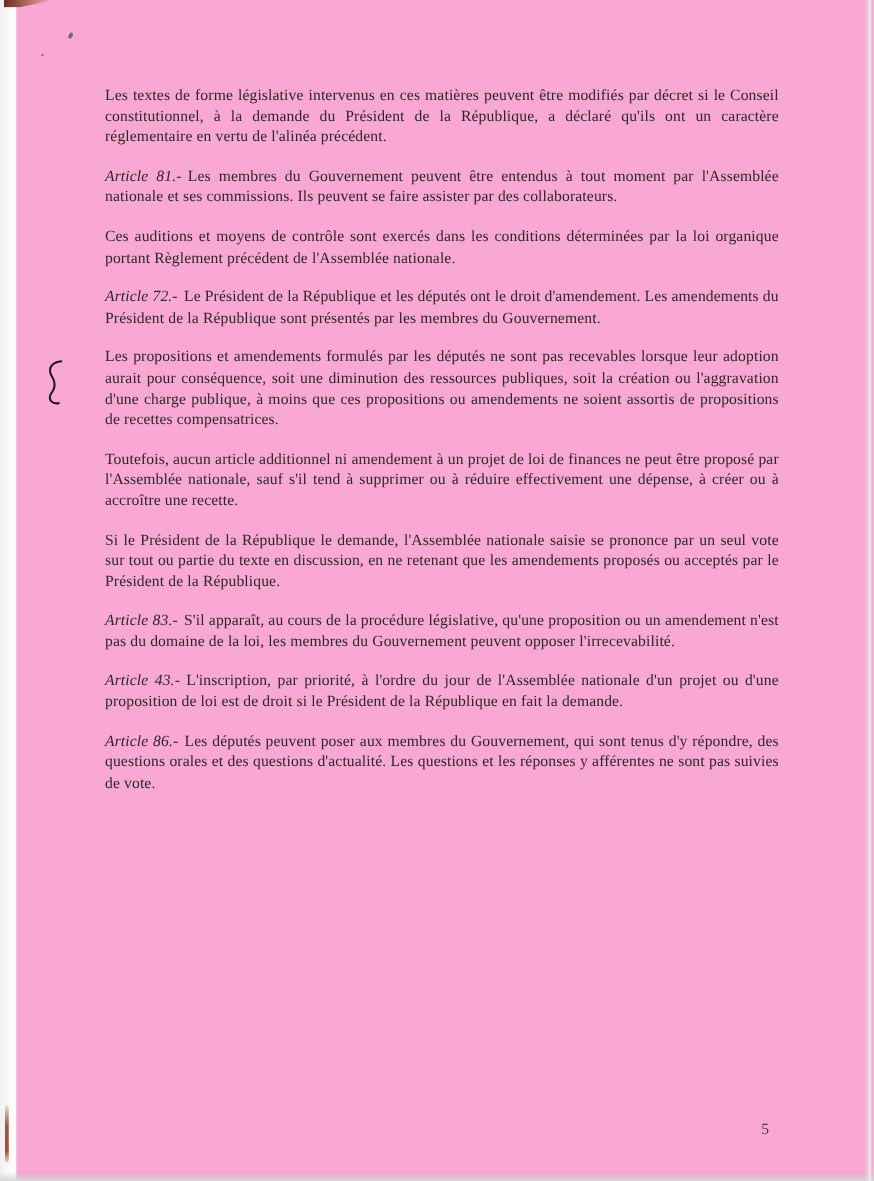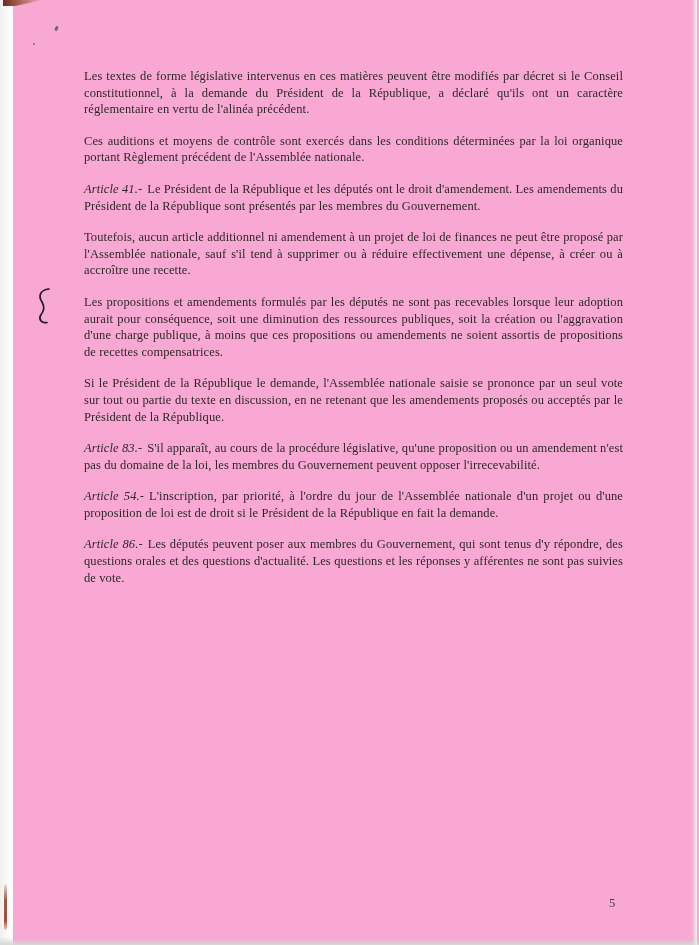--- a/index.html
+++ b/index.html
@@ -81,25 +81,26 @@
 
   <span class="speck speck-1"></span>
   <span class="speck speck-2"></span>
 
   <svg class="margin-mark" width="24" height="40" viewBox="0 0 24 40">
     <path d="M18 2 C 9 3, 7 9, 11 15 C 13.5 19, 13.5 23.5, 9.5 28.5 C 7.5 32.5, 10.5 36.5, 16 35.5" fill="none" stroke="#1d1c1a" stroke-width="1.7" stroke-linecap="round"></path>
   </svg>
 
   <div class="content">
     <p class="para"><i class="lead"></i><span>Les textes de forme législative intervenus en ces matières peuvent être modifiés par décret si le Conseil constitutionnel, à la demande du Président de la République, a déclaré qu'ils ont un caractère réglementaire en vertu de l'alinéa précédent.</span></p>
+    <p class="para"><i class="lead">Article 81.-</i><span>Les membres du Gouvernement peuvent être entendus à tout moment par l'Assemblée nationale et ses commissions. Ils peuvent se faire assister par des collaborateurs.</span></p>
     <p class="para"><i class="lead"></i><span>Ces auditions et moyens de contrôle sont exercés dans les conditions déterminées par la loi organique portant Règlement précédent de l'Assemblée nationale.</span></p>
-    <p class="para"><i class="lead">Article 41.-</i><span>Le Président de la République et les députés ont le droit d'amendement. Les amendements du Président de la République sont présentés par les membres du Gouvernement.</span></p>
+    <p class="para"><i class="lead">Article 72.-</i><span>Le Président de la République et les députés ont le droit d'amendement. Les amendements du Président de la République sont présentés par les membres du Gouvernement.</span></p>
+    <p class="para"><i class="lead"></i><span>Les propositions et amendements formulés par les députés ne sont pas recevables lorsque leur adoption aurait pour conséquence, soit une diminution des ressources publiques, soit la création ou l'aggravation d'une charge publique, à moins que ces propositions ou amendements ne soient assortis de propositions de recettes compensatrices.</span></p>
     <p class="para"><i class="lead"></i><span>Toutefois, aucun article additionnel ni amendement à un projet de loi de finances ne peut être proposé par l'Assemblée nationale, sauf s'il tend à supprimer ou à réduire effectivement une dépense, à créer ou à accroître une recette.</span></p>
-    <p class="para"><i class="lead"></i><span>Les propositions et amendements formulés par les députés ne sont pas recevables lorsque leur adoption aurait pour conséquence, soit une diminution des ressources publiques, soit la création ou l'aggravation d'une charge publique, à moins que ces propositions ou amendements ne soient assortis de propositions de recettes compensatrices.</span></p>
     <p class="para"><i class="lead"></i><span>Si le Président de la République le demande, l'Assemblée nationale saisie se prononce par un seul vote sur tout ou partie du texte en discussion, en ne retenant que les amendements proposés ou acceptés par le Président de la République.</span></p>
     <p class="para"><i class="lead">Article 83.-</i><span>S'il apparaît, au cours de la procédure législative, qu'une proposition ou un amendement n'est pas du domaine de la loi, les membres du Gouvernement peuvent opposer l'irrecevabilité.</span></p>
-    <p class="para"><i class="lead">Article 54.-</i><span>L'inscription, par priorité, à l'ordre du jour de l'Assemblée nationale d'un projet ou d'une proposition de loi est de droit si le Président de la République en fait la demande.</span></p>
+    <p class="para"><i class="lead">Article 43.-</i><span>L'inscription, par priorité, à l'ordre du jour de l'Assemblée nationale d'un projet ou d'une proposition de loi est de droit si le Président de la République en fait la demande.</span></p>
     <p class="para"><i class="lead">Article 86.-</i><span>Les députés peuvent poser aux membres du Gouvernement, qui sont tenus d'y répondre, des questions orales et des questions d'actualité. Les questions et les réponses y afférentes ne sont pas suivies de vote.</span></p>
   </div>
 
   <div class="page-number">5</div>
 
 </div>
 
 </body></html>

